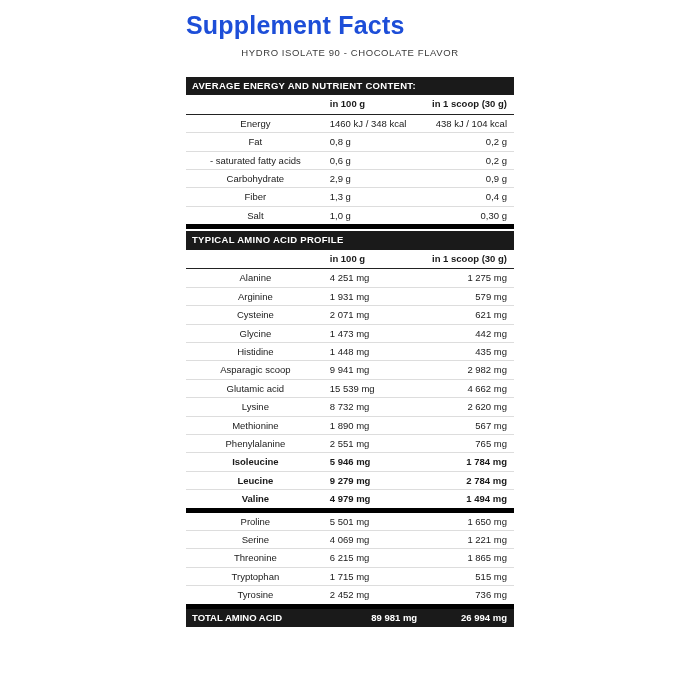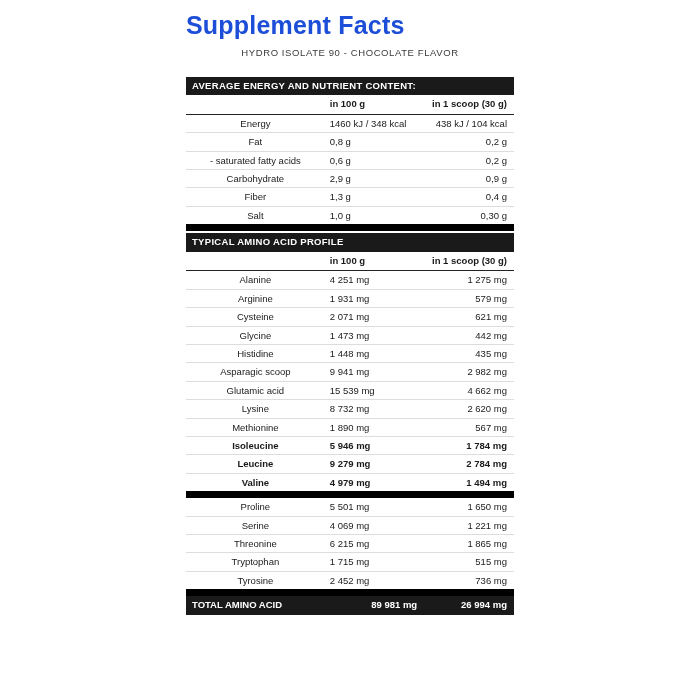--- a/index.html
+++ b/index.html
@@ -81,21 +81,21 @@
   }
   .col-b {
     text-align: right;
     width: 28%;
     padding-right: 7px;
   }
   tbody tr td {
     border-bottom: 1px solid #dddddd;
   }
   tbody tr:last-child td {
-    border-bottom: 7px solid #000000;
+    border-bottom: 5px solid #000000;
   }
   tr.bold td {
     font-weight: bold;
   }
   tr.last-row td {
     border-bottom: none;
   }
   .totalbar {
     display: flex;
     background: #1a1a1a;
@@ -228,20 +228,25 @@
         <tr>
           <td class="col-name">Lysine</td>
           <td class="col-a">8 732 mg</td>
           <td class="col-b">2 620 mg</td>
         </tr>
         <tr>
           <td class="col-name">Methionine</td>
           <td class="col-a">1 890 mg</td>
           <td class="col-b">567 mg</td>
         </tr>
+        <tr>
+          <td class="col-name">Phenylalanine</td>
+          <td class="col-a">2 551 mg</td>
+          <td class="col-b">765 mg</td>
+        </tr>
         <tr class="bold">
           <td class="col-name">Isoleucine</td>
           <td class="col-a">5 946 mg</td>
           <td class="col-b">1 784 mg</td>
         </tr>
         <tr class="bold">
           <td class="col-name">Leucine</td>
           <td class="col-a">9 279 mg</td>
           <td class="col-b">2 784 mg</td>
         </tr>

